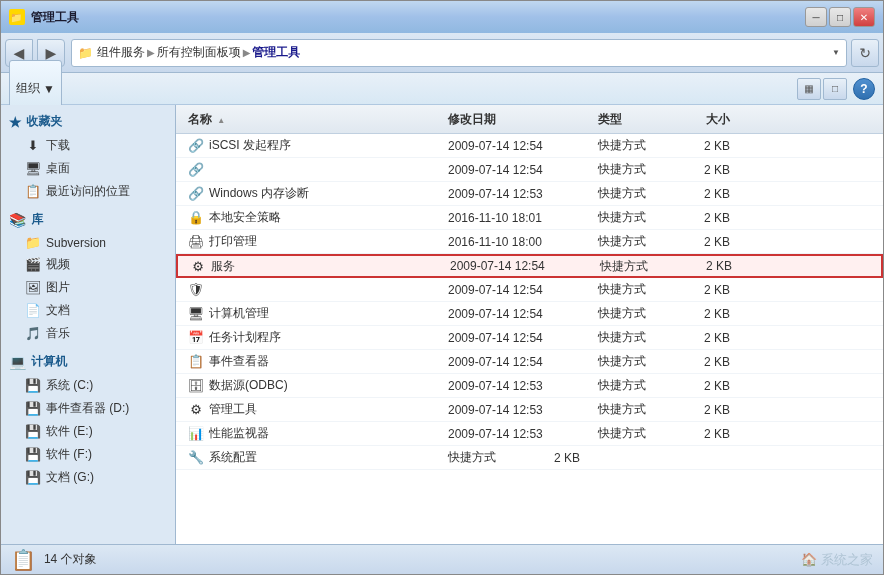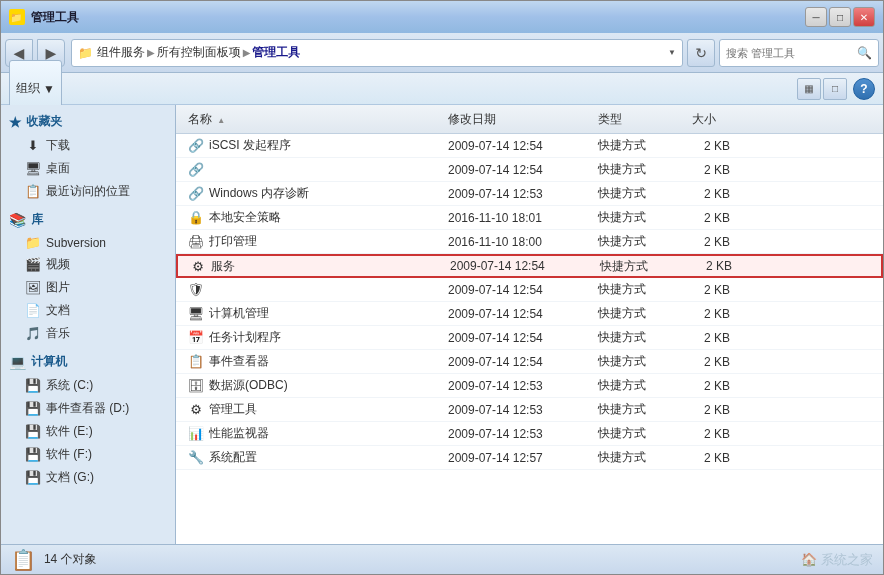--- a/index.html
+++ b/index.html
@@ -282,31 +282,32 @@
     .file-list::-webkit-scrollbar-track { background: #f0f0f0; }
     .file-list::-webkit-scrollbar-thumb { background: #b0c0d0; border-radius: 3px; }
     .file-list-header {
       display: flex;
       align-items: center;
       padding: 14px 8px;
       height: 28px;
       background: linear-gradient(to bottom, #f0f4f8, #e0e8f0);
       border-bottom: 1px solid #c0d0e0;
       flex-shrink: 0;
+      font-weight: bold;
     }
     .col-header {
       font-size: 12px;
       color: #333;
       cursor: pointer;
       padding: 0 4px;
     }
     .col-name { width: 260px; }
     .col-date { width: 150px; }
     .col-type { width: 80px; }
-    .col-size { width: 60px; text-align: center; }
+    .col-size { width: 60px; text-align: right; }
     .file-row {
       display: flex;
       align-items: center;
       padding: 0 8px;
       height: 24px;
       border-bottom: 1px solid #f0f4f8;
       cursor: pointer;
     }
     .file-cell {
       font-size: 12px;
@@ -400,24 +401,20 @@
         <span class="breadcrumb-sep">▶</span>
         <span>所有控制面板项</span>
         <span class="breadcrumb-sep">▶</span>
         <span class="breadcrumb-active">管理工具</span>
       </div>
       <span class="address-dropdown">▼</span>
     </div>
     <div class="refresh-btn">
       <span>↻</span>
     </div>
-    <div class="search-bar">
-      <input type="text" placeholder="搜索 管理工具" style="">
-      <span class="search-icon-btn">🔍</span>
-    </div>
   </div>
 
   <div class="toolbar2">
     <div class="org-btn">
       <span>组织</span>
       <span>▼</span>
     </div>
     <div class="toolbar2-spacer"></div>
     <div class="view-btns">
       <div class="view-btn">
@@ -642,21 +639,20 @@
     </div>
     <div class="file-cell date-cell">2009-07-14 12:53</div>
     <div class="file-cell type-cell">快捷方式</div>
     <div class="file-cell size-cell">2 KB</div>
   </div>
           <div class="file-row">
     <div class="file-cell name-cell">
       <span class="file-icon">🔧</span>
       <span>系统配置</span>
     </div>
-    <div class="file-cell date-cell">2009-07-14 12:57</div>
     <div class="file-cell type-cell">快捷方式</div>
     <div class="file-cell size-cell">2 KB</div>
   </div>
         </div>
     </div>
   </div>
 
   <div class="statusbar">
     <span class="status-icon">📋</span>
     <span class="status-text">14 个对象</span>

